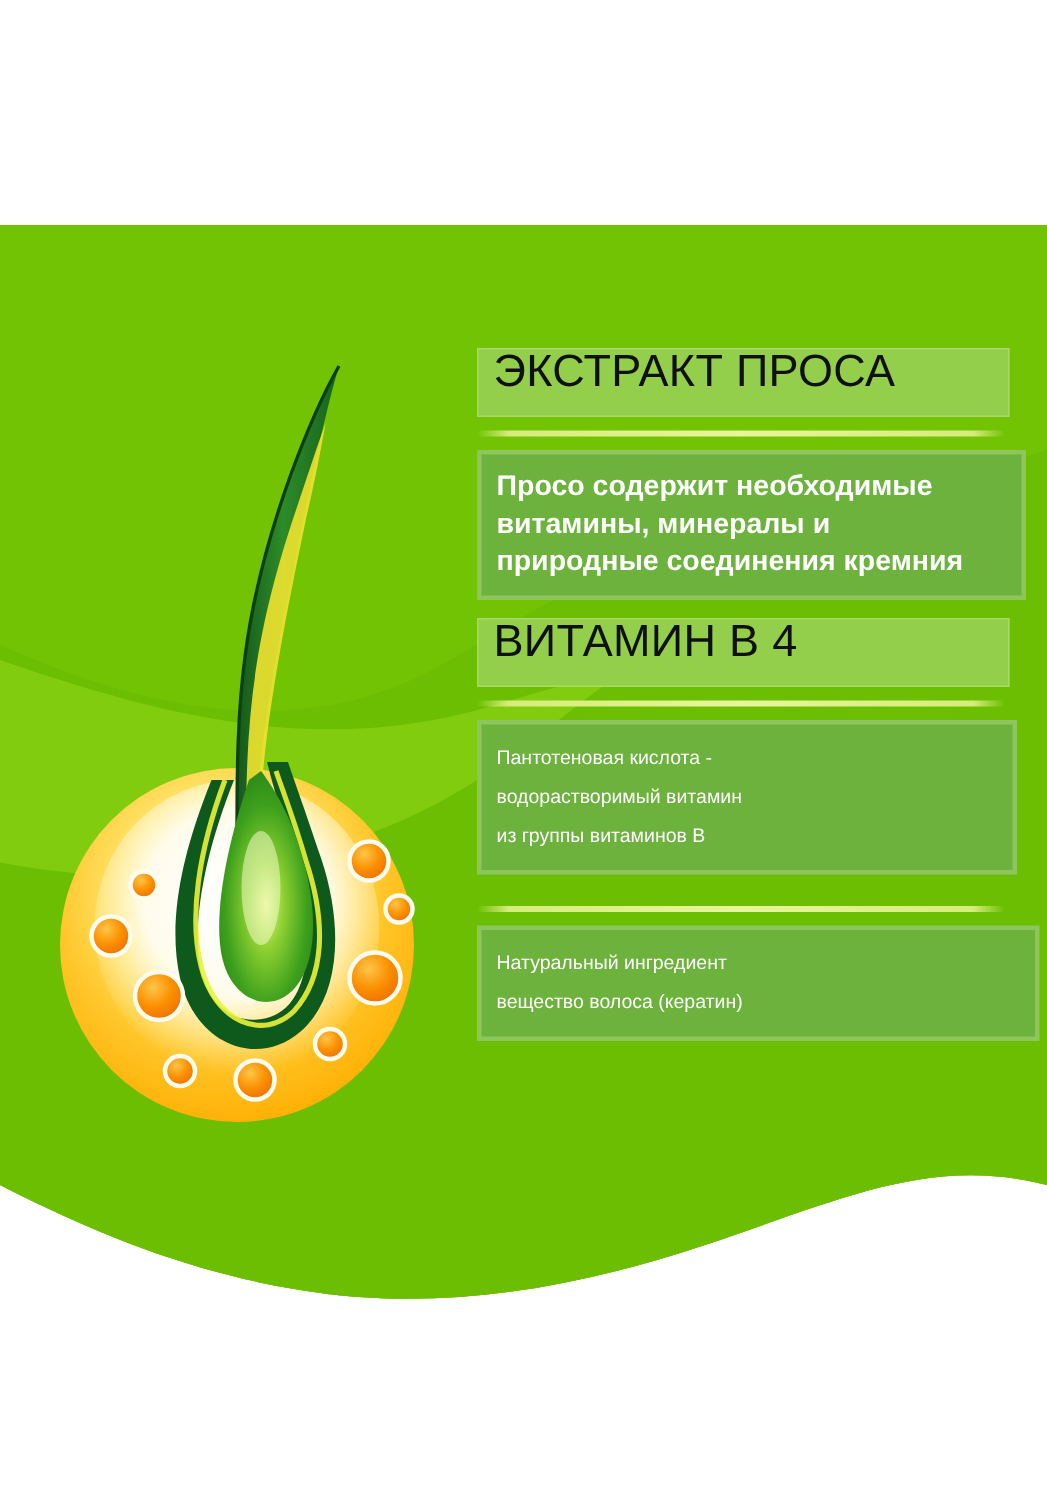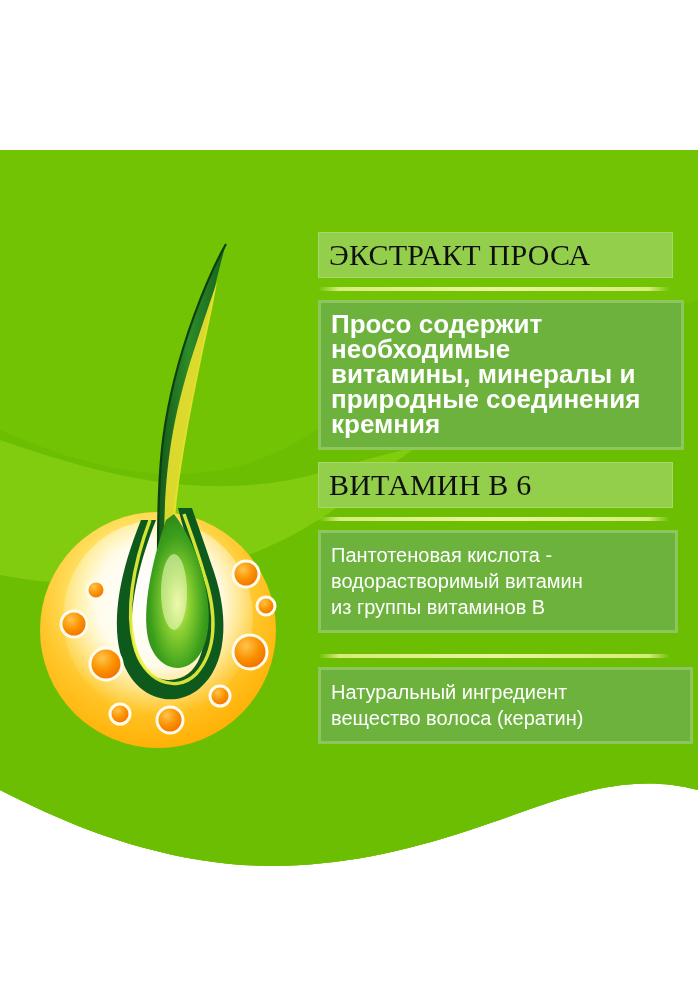--- a/index.html
+++ b/index.html
@@ -46,23 +46,22 @@
   .block {
     margin-bottom: 12px;
   }
   .heading-bar {
     background: #93cf4a;
     border: 1px solid #a6d96a;
     box-sizing: border-box;
     width: 355px;
     height: 46px;
     display: flex;
-    align-items: center;
+    align-items: flex-start;
     padding-left: 10px;
-    font-family: Liberation Serif, serif;
   }
   .heading-bar .heading-text {
     color: #101010;
     font-size: 30px;
     line-height: 30px;
     letter-spacing: 0.2px;
     white-space: nowrap;
   }
   .divider-wrap {
     height: 22px;
@@ -81,27 +80,27 @@
     border-radius: 2px;
   }
   .body-box {
     background: #6cb23c;
     border: 3px solid #8cc65c;
     box-sizing: border-box;
     padding: 9px 10px 10px 10px;
   }
   .body-box .body-text {
     color: #ffffff;
-    font-size: 20px;
+    font-size: 13px;
     line-height: 26px;
     white-space: pre-line;
   }
   .body-box.bold .body-text {
     font-weight: bold;
-    font-size: 26px;
+    font-size: 19px;
     line-height: 25px;
   }
 
   .b1 .body-box { width: 366px; }
   .b2 .body-box { width: 360px; }
   .b3 .body-box { width: 375px; }
 </style>
 </head>
 <body>
 
@@ -228,21 +227,21 @@
       </div>
       <div class="body-box bold">
         <div class="body-text">Просо содержит необходимые
 витамины, минералы и
 природные соединения кремния</div>
       </div>
     </div>
 
     <div class="block b2">
       <div class="heading-bar">
-        <span class="heading-text">ВИТАМИН В 6</span>
+        <span class="heading-text">ВИТАМИН В 4</span>
       </div>
       <div class="divider-wrap">
         <div class="divider"></div>
       </div>
       <div class="body-box">
         <div class="body-text">Пантотеновая кислота -
 водорастворимый витамин
 из группы витаминов В</div>
       </div>
     </div>

